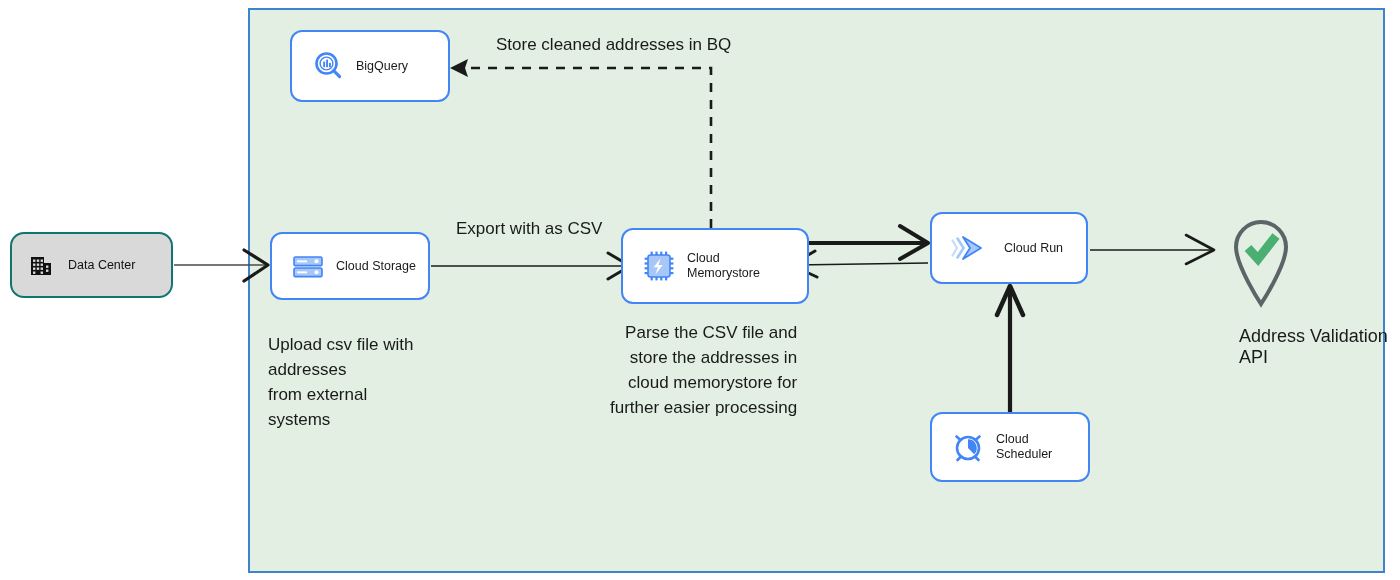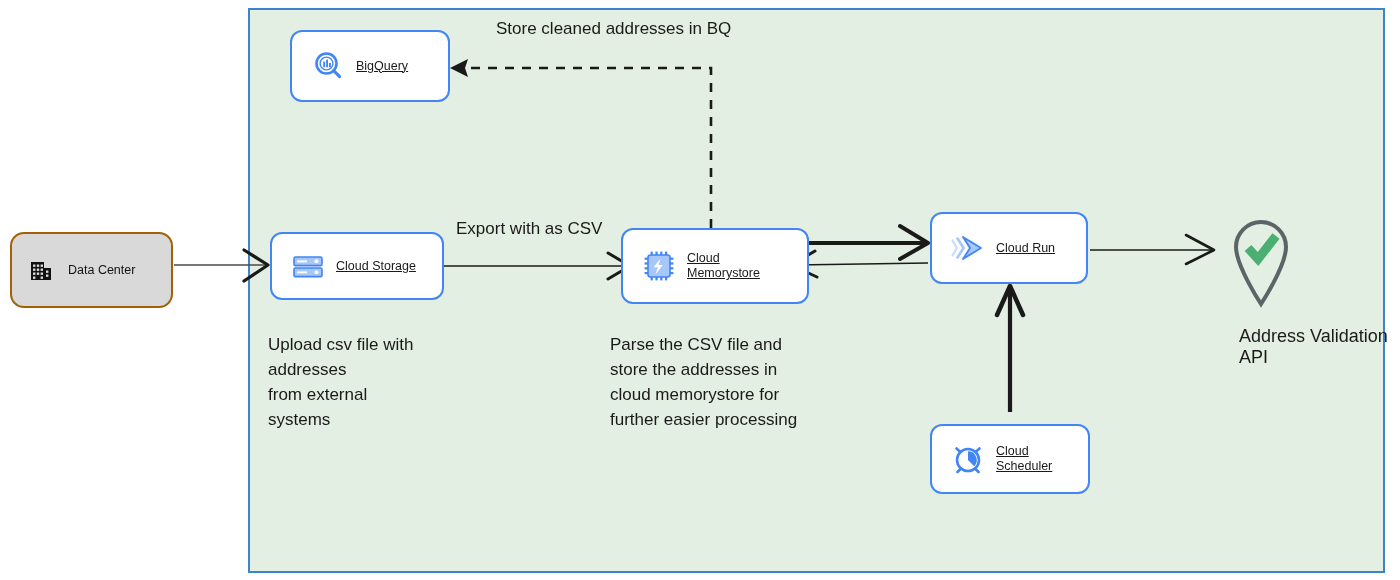--- a/index.html
+++ b/index.html
@@ -56,61 +56,60 @@
     margin-right: 10px;
     display: flex;
     align-items: center;
     justify-content: center;
   }
   .node .lbl {
     font-size: 12.5px;
     color: #1a1a1a;
     line-height: 15px;
     white-space: pre-line;
-    text-decoration: underline;
   }
 
   .datacenter {
     position: absolute;
     left: 10px;
     top: 232px;
     width: 163px;
-    height: 76px;
+    height: 66px;
     box-sizing: border-box;
     display: flex;
     align-items: center;
     background: #d9d9d9;
-    border: 2px solid #a16207;
+    border: 2px solid #0f766e;
     border-radius: 14px;
   }
   .datacenter .ico {
     flex: 0 0 auto;
     width: 30px; height: 30px;
     margin-left: 14px; margin-right: 12px;
     display: flex; align-items: center; justify-content: center;
   }
   .datacenter .lbl { font-size: 12.5px; color: #111; }
 
   
   #node-bigquery      { left: 290px;  top: 30px;  width: 160px; height: 72px; }
-  #node-cloudstorage  { left: 270px;  top: 232px; width: 174px; height: 68px; }
+  #node-cloudstorage  { left: 270px;  top: 232px; width: 160px; height: 68px; }
   #node-memorystore   { left: 621px;  top: 228px; width: 188px; height: 76px; }
-  #node-cloudrun      { left: 930px;  top: 212px; width: 158px; height: 72px; }
-  #node-scheduler     { left: 930px;  top: 412px; width: 160px; height: 70px; margin-top: 12px; }
+  #node-cloudrun      { left: 930px;  top: 212px; width: 158px; height: 72px; gap: 8px; }
+  #node-scheduler     { left: 930px;  top: 412px; width: 160px; height: 70px; }
 
   
   .caption {
     position: absolute;
     color: #1a1a1a;
     white-space: pre-line;
   }
-  #lbl-store-bq   { left: 496px; top: 19px;  font-size: 17px; }
+  #lbl-store-bq   { left: 496px; top: 35px;  font-size: 17px; }
   #lbl-export-csv { left: 456px; top: 219px; font-size: 17px; }
   #lbl-upload     { left: 268px; top: 332px; font-size: 17px; line-height: 25px; }
-  #lbl-parse      { left: 610px; top: 332px; font-size: 17px; line-height: 25px; }
+  #lbl-parse      { left: 610px; top: 320px; font-size: 17px; line-height: 25px; text-align: right; }
   #lbl-periodic   { left: 1028px; top: 348px; font-size: 14.5px; line-height: 21px; }
   #lbl-ava        { left: 1239px; top: 326px; font-size: 18px; line-height: 21px; }
 
   .pin-wrap {
     position: absolute;
     left: 1220px;
     top: 208px;
     width: 82px;
     height: 100px;
   }

